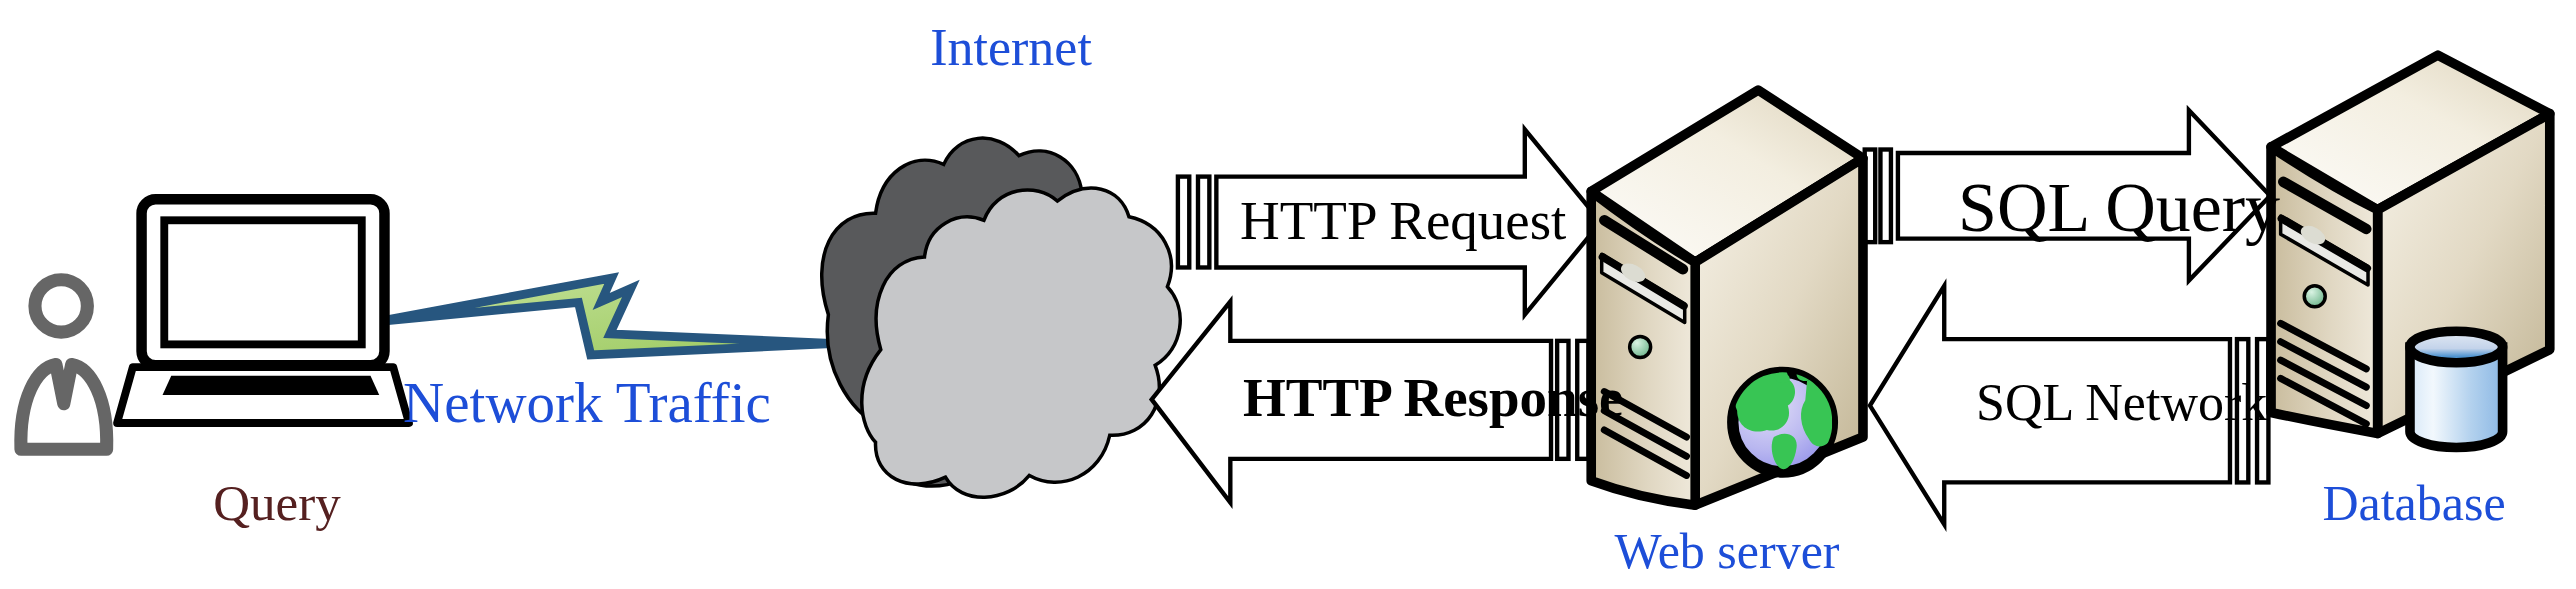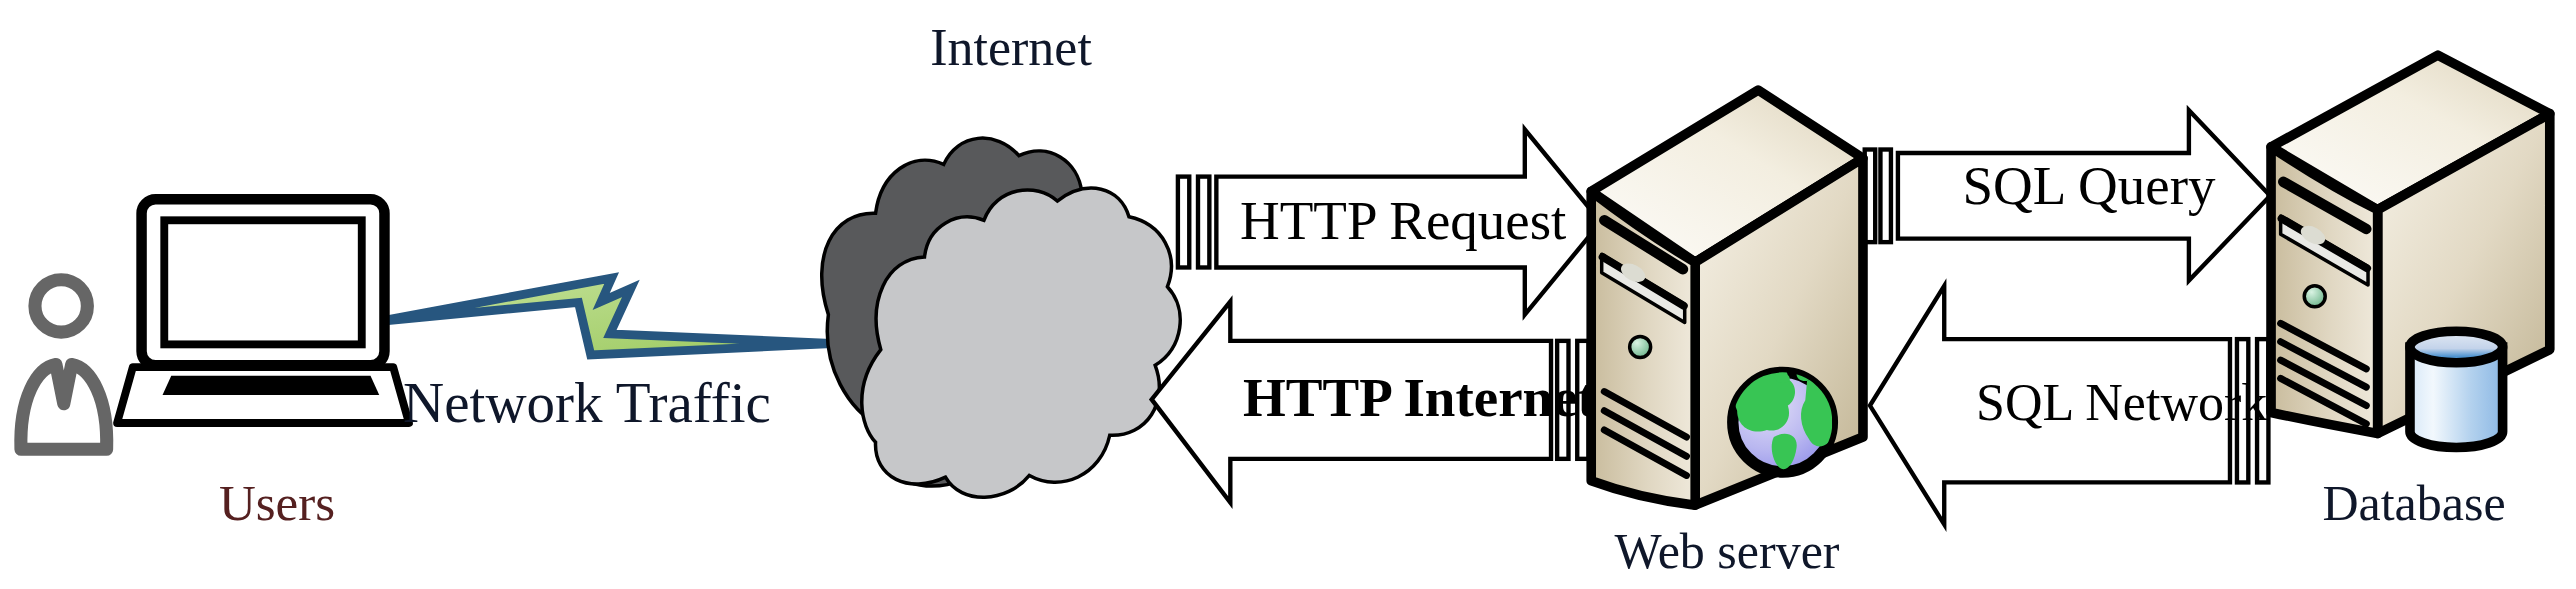--- a/index.html
+++ b/index.html
@@ -9,32 +9,32 @@
     height: 590px;
     background: #ffffff;
     overflow: hidden;
     font-family: "Liberation Serif", "DejaVu Serif", serif;
   }
   #diagram-svg { position: absolute; left: 0; top: 0; width: 2576px; height: 590px; }
   .lbl {
     position: absolute;
     text-align: center;
     white-space: nowrap;
-    color: #0f172a;
+    color: #1d4ed8;
     line-height: 1.15;
   }
   #lbl-internet   { left: 836px;  top: 17.5px;  width: 350px; font-size: 52px; }
   #lbl-users      { left: 146px;  top: 474px; width: 262px; font-size: 51px; color: #552020; }
   #lbl-network    { left: 360px;  top: 370px; width: 454px; font-size: 57px; }
   #lbl-webserver  { left: 1552px; top: 523px; width: 350px; font-size: 50px; }
   #lbl-database   { left: 2239px; top: 475px; width: 350px; font-size: 50px; }
   .arrow-lbl { position: absolute; text-align: center; white-space: nowrap; color: #000; padding-left: 20px; }
   #lbl-httpreq    { left: 1220px; top: 189px; width: 297px; font-size: 55px; }
   #lbl-httpresp   { left: 1223px; top: 366px; width: 332px; font-size: 55px; font-weight: bold; }
-  #lbl-sqlquery   { left: 1938px; top: 154px; width: 262px; font-size: 55px; }
+  #lbl-sqlquery   { left: 1938px; top: 168px; width: 262px; font-size: 70px; }
   #lbl-sqlresp    { left: 1956px; top: 373px; width: 262px; font-size: 52px; }
 </style>
 </head>
 <body>
 
 <div id="canvas">
 
   <svg id="diagram-svg" viewBox="0 0 2948 675">
     <defs>
       <linearGradient id="gradFront" x1="0" y1="0" x2="1" y2="0">
@@ -184,23 +184,23 @@
       </g>
     </g>
 
     <g>
       <path d="M 2758,397 L 2758,494 A 53 18 0 0 0 2864,494 L 2864,397 Z" fill="url(#gradCylBody)" stroke="#000" stroke-width="11"></path>
       <ellipse cx="2811" cy="397" rx="53" ry="18" fill="url(#gradCylTop)" stroke="#000" stroke-width="11"></ellipse>
     </g>
   </svg>
 
   <div class="lbl" id="lbl-internet">Internet</div>
-  <div class="lbl" id="lbl-users">Users</div>
+  <div class="lbl" id="lbl-users">Query</div>
   <div class="lbl" id="lbl-network">Network Traffic</div>
   <div class="lbl" id="lbl-webserver">Web server</div>
   <div class="lbl" id="lbl-database">Database</div>
 
   <div class="arrow-lbl" id="lbl-httpreq">HTTP Request</div>
-  <div class="arrow-lbl" id="lbl-httpresp">HTTP Internet</div>
+  <div class="arrow-lbl" id="lbl-httpresp">HTTP Response</div>
   <div class="arrow-lbl" id="lbl-sqlquery">SQL Query</div>
   <div class="arrow-lbl" id="lbl-sqlresp">SQL Network</div>
 </div>
 
 
 </body></html>

